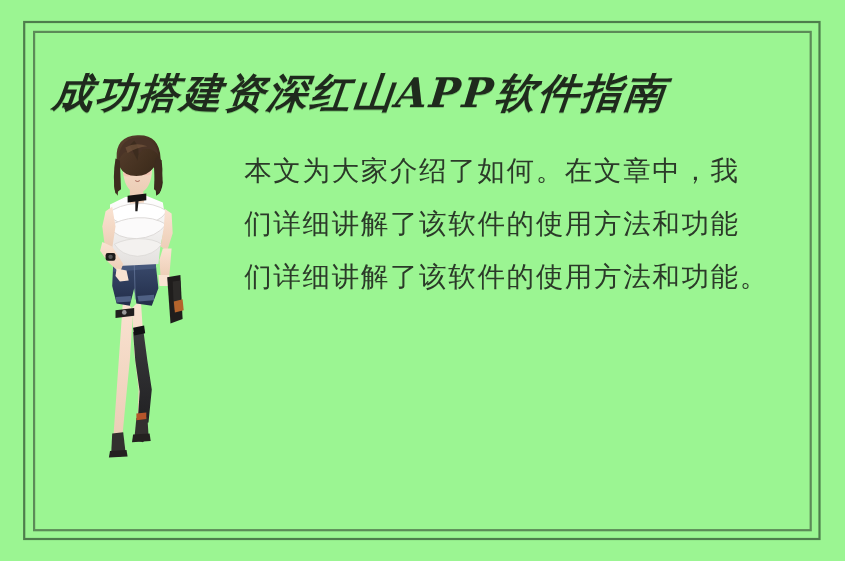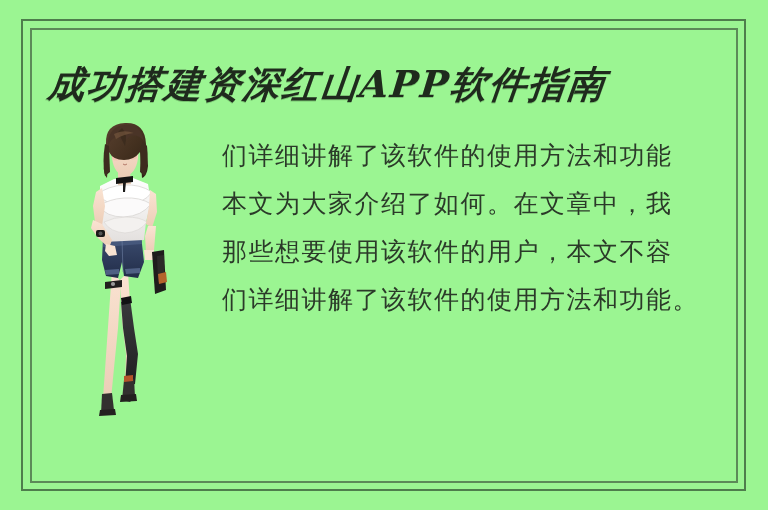--- a/index.html
+++ b/index.html
@@ -200,19 +200,18 @@
       <path d="M44 6 Q50 12 47 24 Q43 16 40 10 Z" fill="#3a2a1d" opacity=".8"></path>
 
       <path d="M27 22 L31 24 L32 50 L27 54 Q24 40 27 22 Z" fill="#3d2c1f"></path>
       <path d="M65 20 L69 24 Q71 40 67 54 L62 50 L63 24 Z" fill="#3d2c1f"></path>
 
       <path d="M36 12 Q45 7 56 11 Q46 12 38 17 Z" fill="#7b5c41" opacity=".6"></path>
     </svg>
   </div>
 
   <div class="body-copy">
+    <span class="ln">本文为大家介绍了如何。在文章中，我</span>
     <span class="ln">们详细讲解了该软件的使用方法和功能</span>
-    <span class="ln">本文为大家介绍了如何。在文章中，我</span>
-    <span class="ln">那些想要使用该软件的用户，本文不容</span>
     <span class="ln">们详细讲解了该软件的使用方法和功能。</span>
   </div>
 
 </div>
 
 </body></html>

